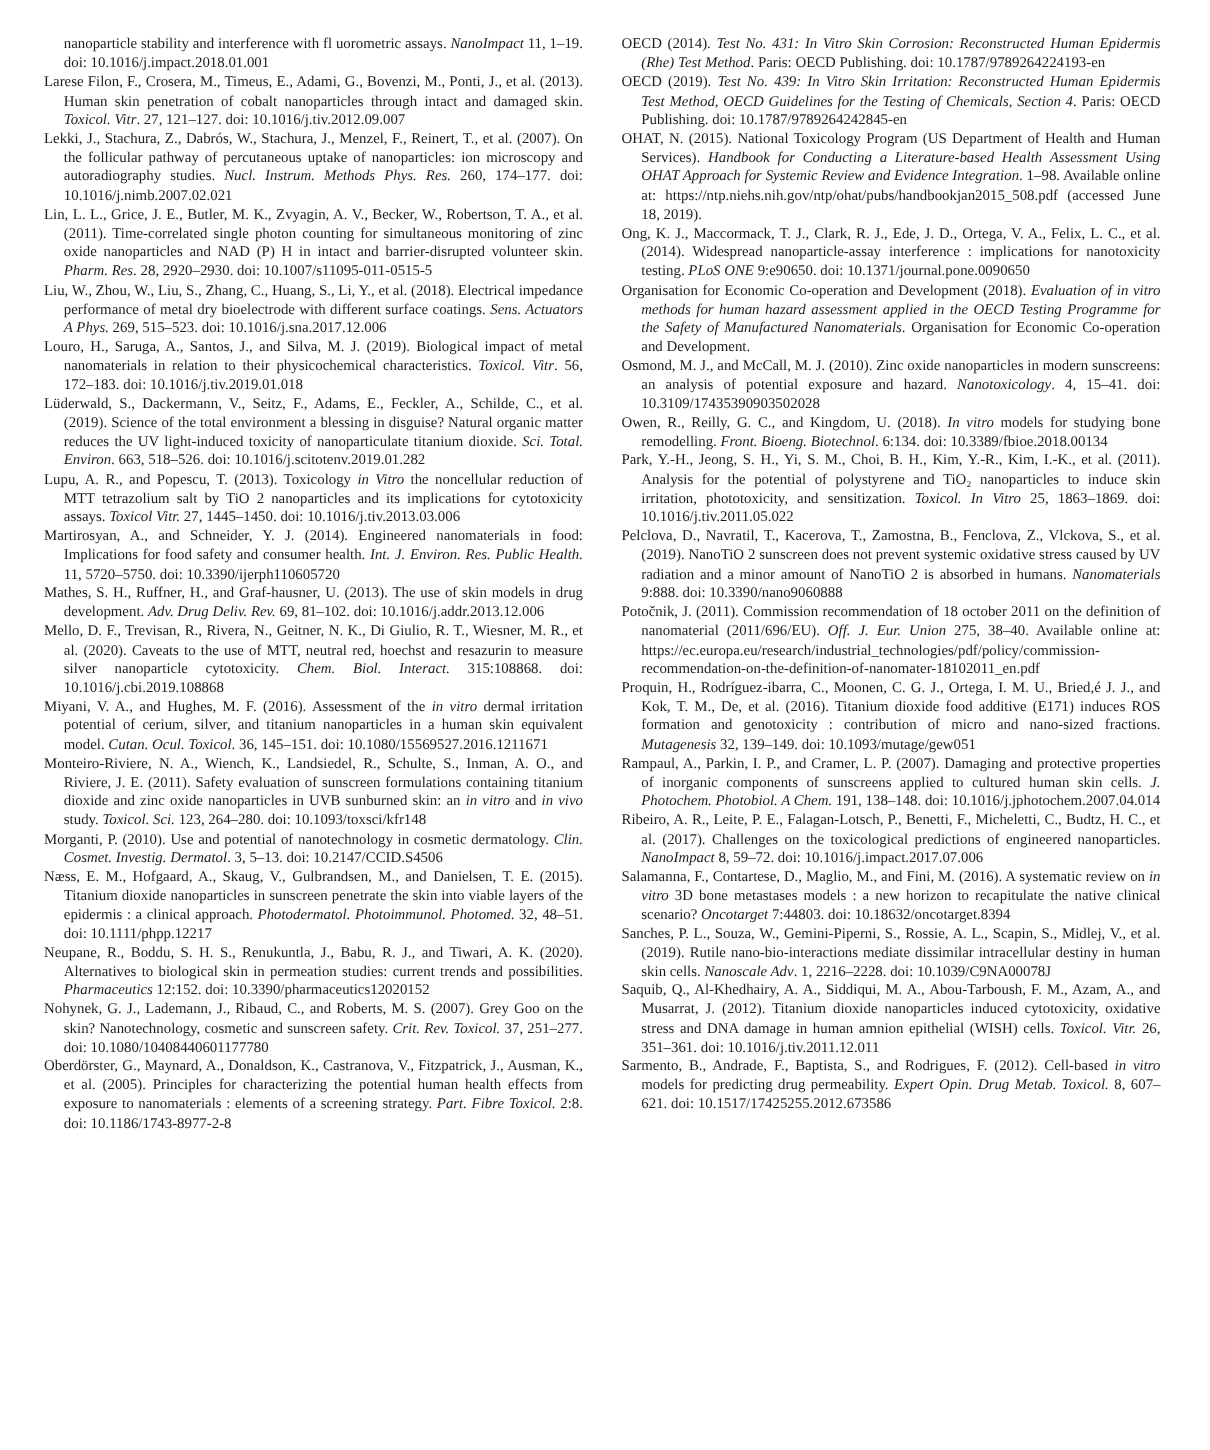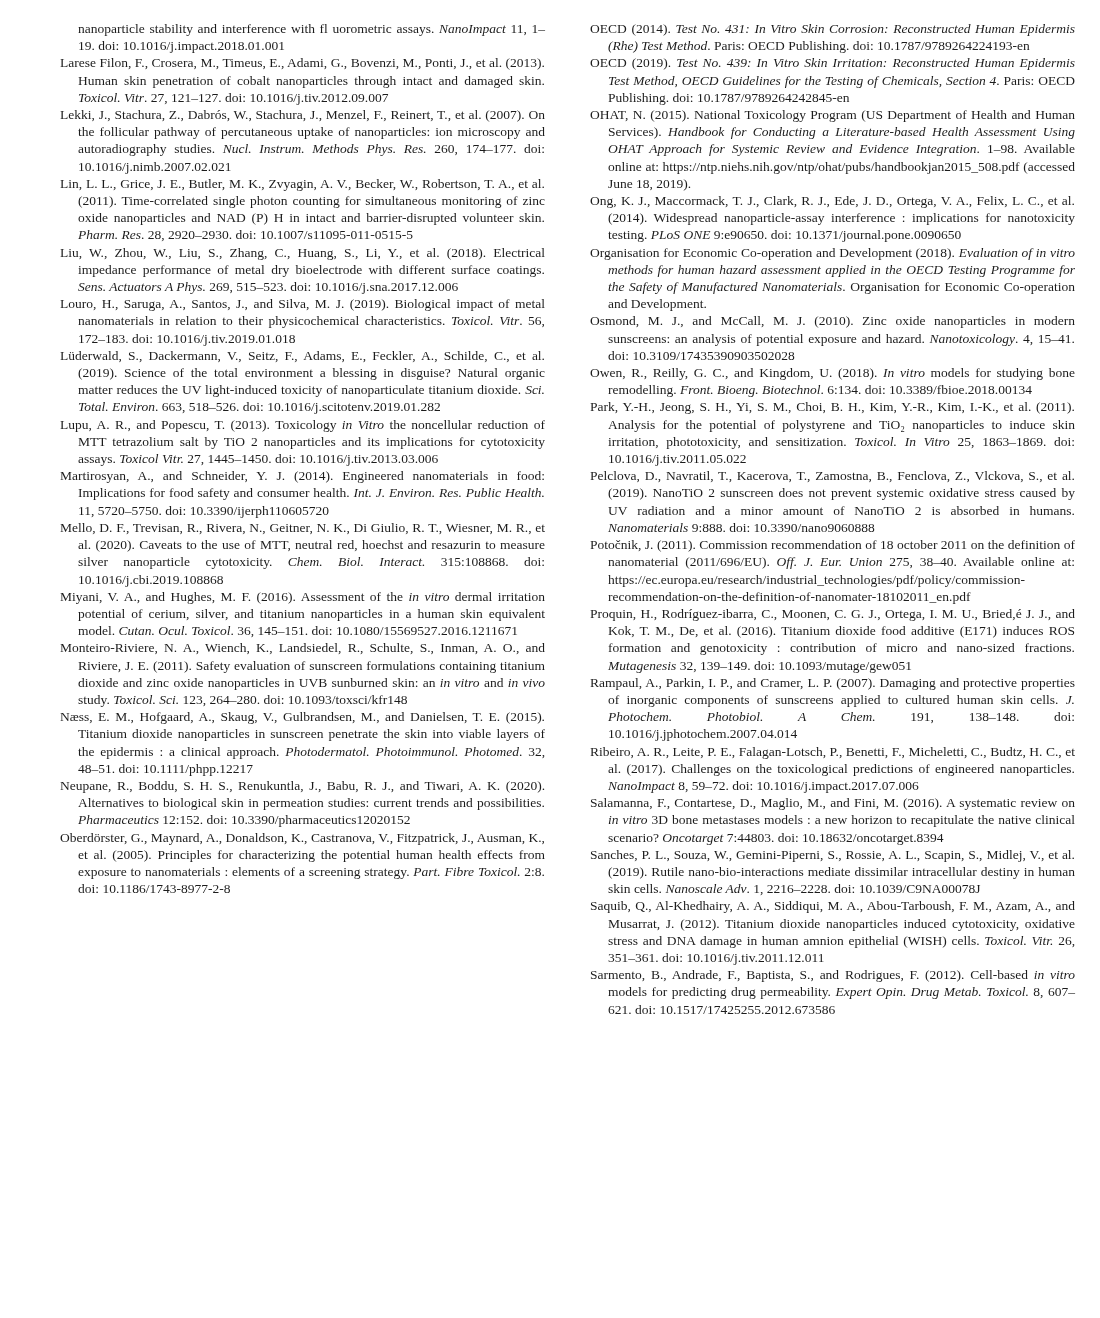--- a/index.html
+++ b/index.html
@@ -7,26 +7,25 @@
   body {
     width: 1100px;
     height: 1318px;
     position: relative;
     overflow: hidden;
     font-family: "Liberation Serif", "DejaVu Serif", serif;
     color: #1c1c1c;
   }
   .page {
     position: absolute;
-    top: 20px;
+    top: 31px;
     left: 40px;
     width: 1015px;
     display: flex;
-    gap: 45px;
-    margin-left: 20px;
+    gap: 35px;
   }
   .col { width: 490px; }
   .ref {
     font-size: 13.5px;
     line-height: 17.2px;
     text-align: justify;
     padding-left: 18px;
     text-indent: -18px;
     overflow-wrap: break-word;
   }
@@ -40,25 +39,28 @@
   <div class="col" id="col-left">
       <p class="ref cont"><span>nanoparticle stability and interference with fl uorometric assays. </span><i>NanoImpact</i><span> 11, 1–19. doi: 10.1016/j.impact.2018.01.001</span></p>
       <p class="ref"><span>Larese Filon, F., Crosera, M., Timeus, E., Adami, G., Bovenzi, M., Ponti, J., et al. (2013). Human skin penetration of cobalt nanoparticles through intact and damaged skin. </span><i>Toxicol. Vitr</i><span>. 27, 121–127. doi: 10.1016/j.tiv.2012.09.007</span></p>
       <p class="ref"><span>Lekki, J., Stachura, Z., Dabrós, W., Stachura, J., Menzel, F., Reinert, T., et al. (2007). On the follicular pathway of percutaneous uptake of nanoparticles: ion microscopy and autoradiography studies. </span><i>Nucl. Instrum. Methods Phys. Res.</i><span> 260, 174–177. doi: 10.1016/j.nimb.2007.02.021</span></p>
       <p class="ref"><span>Lin, L. L., Grice, J. E., Butler, M. K., Zvyagin, A. V., Becker, W., Robertson, T. A., et al. (2011). Time-correlated single photon counting for simultaneous monitoring of zinc oxide nanoparticles and NAD (P) H in intact and barrier-disrupted volunteer skin. </span><i>Pharm. Res</i><span>. 28, 2920–2930. doi: 10.1007/s11095-011-0515-5</span></p>
       <p class="ref"><span>Liu, W., Zhou, W., Liu, S., Zhang, C., Huang, S., Li, Y., et al. (2018). Electrical impedance performance of metal dry bioelectrode with different surface coatings. </span><i>Sens. Actuators A Phys.</i><span> 269, 515–523. doi: 10.1016/j.sna.2017.12.006</span></p>
       <p class="ref"><span>Louro, H., Saruga, A., Santos, J., and Silva, M. J. (2019). Biological impact of metal nanomaterials in relation to their physicochemical characteristics. </span><i>Toxicol. Vitr</i><span>. 56, 172–183. doi: 10.1016/j.tiv.2019.01.018</span></p>
       <p class="ref"><span>Lüderwald, S., Dackermann, V., Seitz, F., Adams, E., Feckler, A., Schilde, C., et al. (2019). Science of the total environment a blessing in disguise? Natural organic matter reduces the UV light-induced toxicity of nanoparticulate titanium dioxide. </span><i>Sci. Total. Environ</i><span>. 663, 518–526. doi: 10.1016/j.scitotenv.2019.01.282</span></p>
       <p class="ref"><span>Lupu, A. R., and Popescu, T. (2013). Toxicology </span><i>in Vitro</i><span> the noncellular reduction of MTT tetrazolium salt by TiO 2 nanoparticles and its implications for cytotoxicity assays. </span><i>Toxicol Vitr.</i><span> 27, 1445–1450. doi: 10.1016/j.tiv.2013.03.006</span></p>
       <p class="ref"><span>Martirosyan, A., and Schneider, Y. J. (2014). Engineered nanomaterials in food: Implications for food safety and consumer health. </span><i>Int. J. Environ. Res. Public Health.</i><span> 11, 5720–5750. doi: 10.3390/ijerph110605720</span></p>
+      <p class="ref"><span>Mathes, S. H., Ruffner, H., and Graf-hausner, U. (2013). The use of skin models in drug development. </span><i>Adv. Drug Deliv. Rev.</i><span> 69, 81–102. doi: 10.1016/j.addr.2013.12.006</span></p>
       <p class="ref"><span>Mello, D. F., Trevisan, R., Rivera, N., Geitner, N. K., Di Giulio, R. T., Wiesner, M. R., et al. (2020). Caveats to the use of MTT, neutral red, hoechst and resazurin to measure silver nanoparticle cytotoxicity. </span><i>Chem. Biol. Interact.</i><span> 315:108868. doi: 10.1016/j.cbi.2019.108868</span></p>
       <p class="ref"><span>Miyani, V. A., and Hughes, M. F. (2016). Assessment of the </span><i>in vitro</i><span> dermal irritation potential of cerium, silver, and titanium nanoparticles in a human skin equivalent model. </span><i>Cutan. Ocul. Toxicol</i><span>. 36, 145–151. doi: 10.1080/15569527.2016.1211671</span></p>
       <p class="ref"><span>Monteiro-Riviere, N. A., Wiench, K., Landsiedel, R., Schulte, S., Inman, A. O., and Riviere, J. E. (2011). Safety evaluation of sunscreen formulations containing titanium dioxide and zinc oxide nanoparticles in UVB sunburned skin: an </span><i>in vitro</i><span> and </span><i>in vivo</i><span> study. </span><i>Toxicol. Sci.</i><span> 123, 264–280. doi: 10.1093/toxsci/kfr148</span></p>
+      <p class="ref"><span>Morganti, P. (2010). Use and potential of nanotechnology in cosmetic dermatology. </span><i>Clin. Cosmet. Investig. Dermatol</i><span>. 3, 5–13. doi: 10.2147/CCID.S4506</span></p>
       <p class="ref"><span>Næss, E. M., Hofgaard, A., Skaug, V., Gulbrandsen, M., and Danielsen, T. E. (2015). Titanium dioxide nanoparticles in sunscreen penetrate the skin into viable layers of the epidermis : a clinical approach. </span><i>Photodermatol. Photoimmunol. Photomed</i><span>. 32, 48–51. doi: 10.1111/phpp.12217</span></p>
       <p class="ref"><span>Neupane, R., Boddu, S. H. S., Renukuntla, J., Babu, R. J., and Tiwari, A. K. (2020). Alternatives to biological skin in permeation studies: current trends and possibilities. </span><i>Pharmaceutics</i><span> 12:152. doi: 10.3390/pharmaceutics12020152</span></p>
+      <p class="ref"><span>Nohynek, G. J., Lademann, J., Ribaud, C., and Roberts, M. S. (2007). Grey Goo on the skin? Nanotechnology, cosmetic and sunscreen safety. </span><i>Crit. Rev. Toxicol.</i><span> 37, 251–277. doi: 10.1080/10408440601177780</span></p>
       <p class="ref"><span>Oberdörster, G., Maynard, A., Donaldson, K., Castranova, V., Fitzpatrick, J., Ausman, K., et al. (2005). Principles for characterizing the potential human health effects from exposure to nanomaterials : elements of a screening strategy. </span><i>Part. Fibre Toxicol.</i><span> 2:8. doi: 10.1186/1743-8977-2-8</span></p>
     </div>
   <div class="col" id="col-right">
       <p class="ref"><span>OECD (2014). </span><i>Test No. 431: In Vitro Skin Corrosion: Reconstructed Human Epidermis (Rhe) Test Method</i><span>. Paris: OECD Publishing. doi: 10.1787/9789264224193-en</span></p>
       <p class="ref"><span>OECD (2019). </span><i>Test No. 439: In Vitro Skin Irritation: Reconstructed Human Epidermis Test Method, OECD Guidelines for the Testing of Chemicals, Section 4</i><span>. Paris: OECD Publishing. doi: 10.1787/9789264242845-en</span></p>
       <p class="ref"><span>OHAT, N. (2015). National Toxicology Program (US Department of Health and Human Services). </span><i>Handbook for Conducting a Literature-based Health Assessment Using OHAT Approach for Systemic Review and Evidence Integration</i><span>. 1–98. Available online at: https://ntp.niehs.nih.gov/ntp/ohat/pubs/handbookjan2015_508.pdf (accessed June 18, 2019).</span></p>
       <p class="ref"><span>Ong, K. J., Maccormack, T. J., Clark, R. J., Ede, J. D., Ortega, V. A., Felix, L. C., et al. (2014). Widespread nanoparticle-assay interference : implications for nanotoxicity testing. </span><i>PLoS ONE</i><span> 9:e90650. doi: 10.1371/journal.pone.0090650</span></p>
       <p class="ref"><span>Organisation for Economic Co-operation and Development (2018). </span><i>Evaluation of in vitro methods for human hazard assessment applied in the OECD Testing Programme for the Safety of Manufactured Nanomaterials</i><span>. Organisation for Economic Co-operation and Development.</span></p>
       <p class="ref"><span>Osmond, M. J., and McCall, M. J. (2010). Zinc oxide nanoparticles in modern sunscreens: an analysis of potential exposure and hazard. </span><i>Nanotoxicology</i><span>. 4, 15–41. doi: 10.3109/17435390903502028</span></p>
       <p class="ref"><span>Owen, R., Reilly, G. C., and Kingdom, U. (2018). </span><i>In vitro</i><span> models for studying bone remodelling. </span><i>Front. Bioeng. Biotechnol</i><span>. 6:134. doi: 10.3389/fbioe.2018.00134</span></p>

